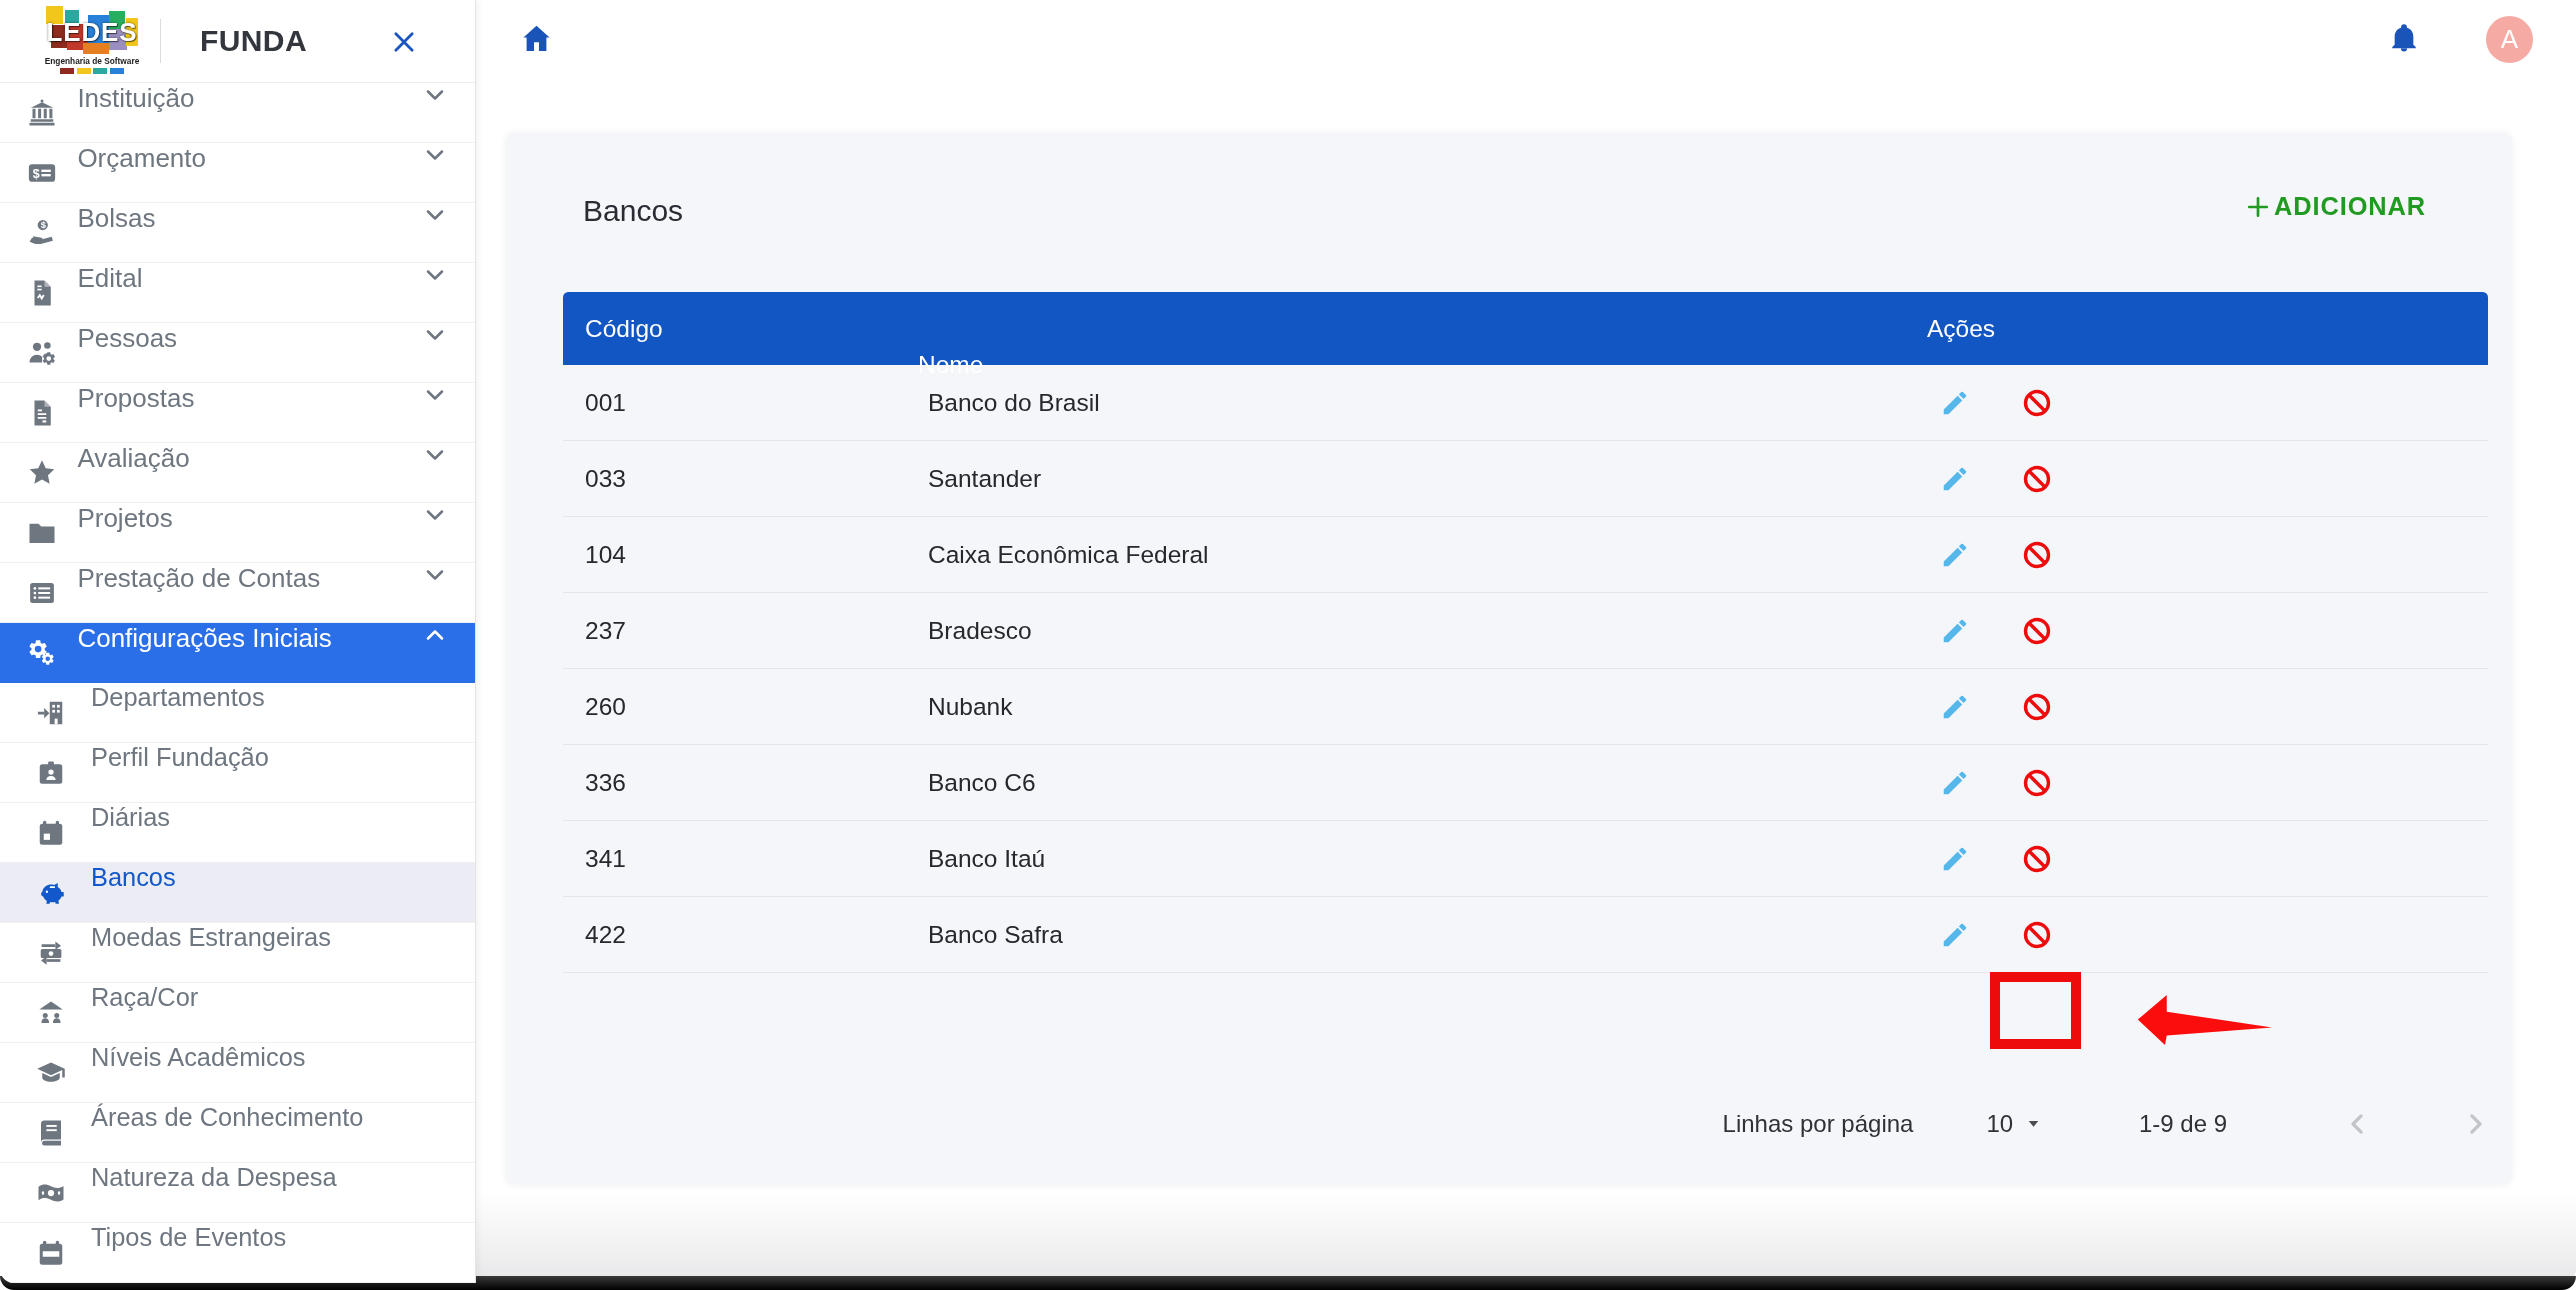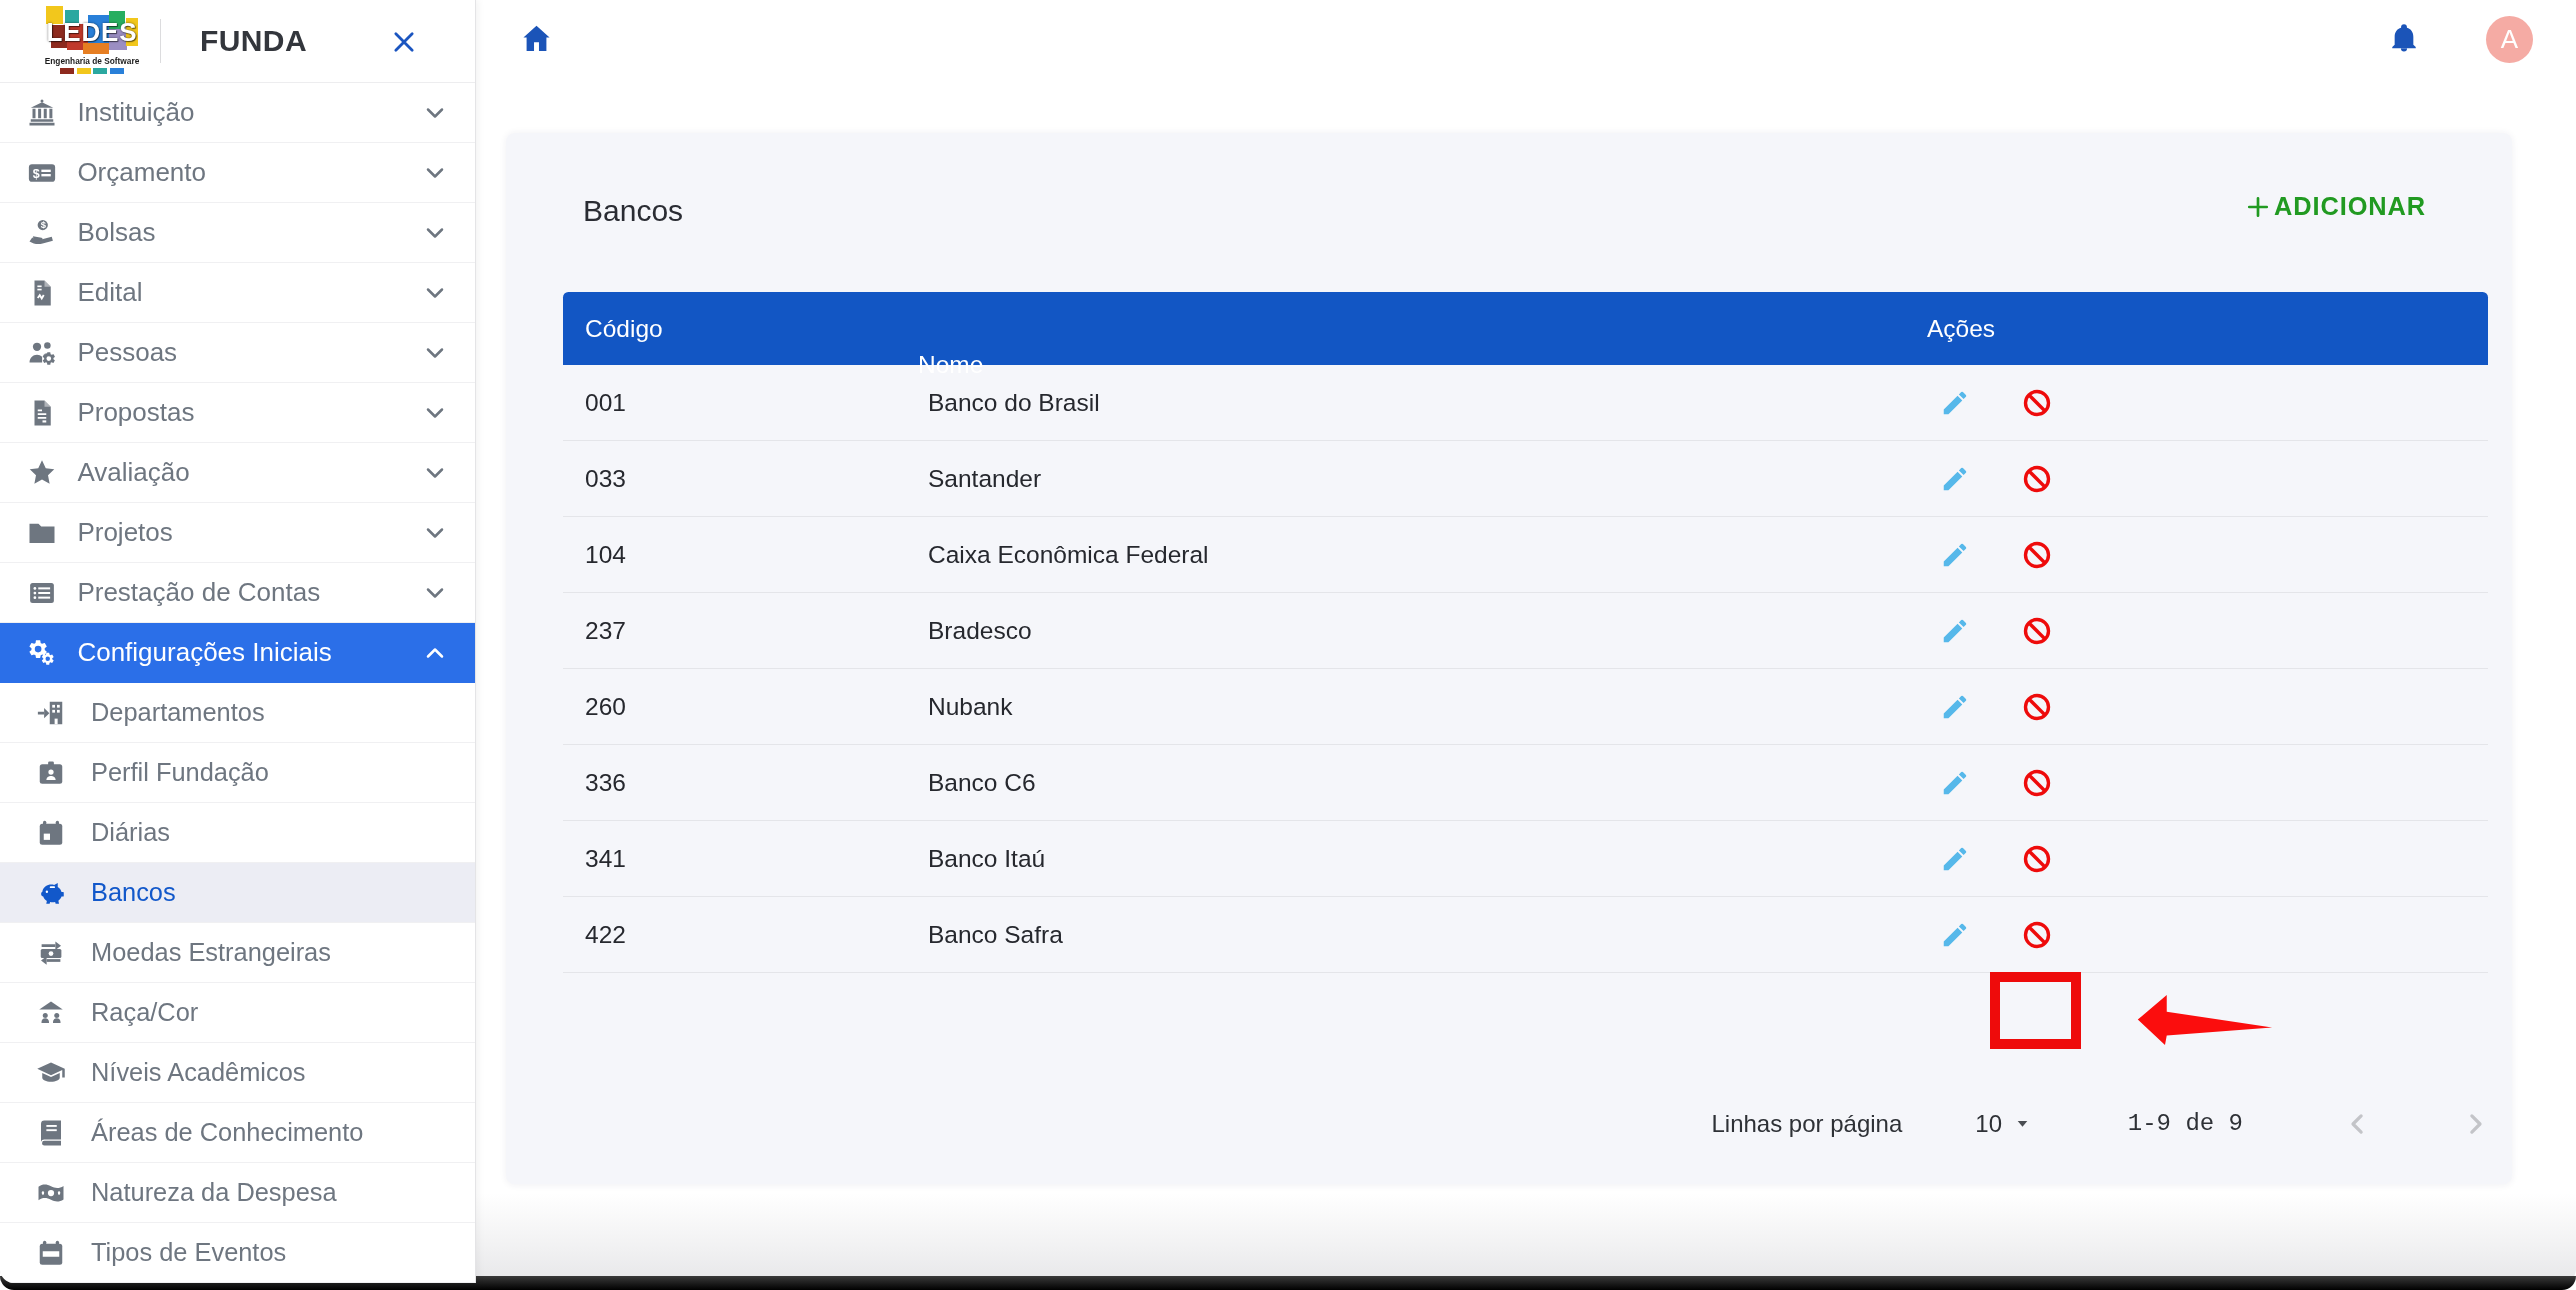--- a/index.html
+++ b/index.html
@@ -24,21 +24,21 @@
   .logo .logo-sub { position:absolute; left:0; top:50px; width:96px; text-align:center;
     font-size:8.3px; color:#1c1c1c; font-weight:bold; }
   .logo .tagrow { position:absolute; left:16px; top:62px; display:flex; gap:2.6px; }
   .logo .tagrow i { width:14px; height:6.1px; display:block; }
   .brand-wrap { position:absolute; left:160px; top:19px; height:44px; border-left:0.9px solid #dcdcde;
     display:flex; align-items:center; padding-left:39px; }
   .brand { font-size:30px; font-weight:600; color:#33363c; letter-spacing:0.4px; }
   .close-x { position:absolute; left:390px; top:28px; width:28px; height:28px; color:#1b55c0; cursor:pointer; }
   .close-x svg { width:28px; height:28px; }
 
-  .side-item, .sub-item { height:60px; display:flex; align-items:center;
+  .side-item, .sub-item { height:60px; display:flex; 
     border-bottom:0.9px solid #f0f0f2; color:#6e7680; cursor:pointer; }
   .side-item { padding-left:24px; font-size:26px; }
   .sub-item  { padding-left:33px; font-size:25.4px; }
   .ic { width:35px; display:flex; justify-content:center; align-items:center; flex:0 0 35px; }
   .ic svg { width:30px; height:30px; }
   .side-item .lbl { margin-left:18.4px; flex:1; }
   .sub-item  .lbl { margin-left:23px; flex:1; }
   .chev { margin-right:28px; display:flex; }
   .chev svg { width:24px; height:24px; }
   .side-item.active { background:#2b6fe8; color:#fff; border-bottom-color:#2b6fe8; }
@@ -79,21 +79,21 @@
   .highlight-box { position:absolute; left:1484px; top:839px; width:91px; height:77px;
     border:10.5px solid #ee0b0b; }
   .annot-arrow { position:absolute; left:1623px; top:848px; width:158px; height:79px; }
 
   
   .pagination { position:absolute; right:22px; top:964px; height:53px; display:flex;
     align-items:center; font-size:24px; color:#2e3136;gap:45px; }
   .pg-label { margin-right:28px; }
   .pg-select { display:flex; align-items:center; gap:8.8px; margin-right:49px; cursor:pointer; }
   .pg-select svg { width:23px; height:23px; color:#4a4d52; }
-  .pg-range { margin-right:55px;font-family:Liberation Mono, monospace; }
+  .pg-range { margin-right:71px; }
   .pg-nav { width:30px; height:30px; color:#c3c4c8; cursor:pointer; }
   .pg-nav svg { width:30px; height:30px; }
   .pg-nav.prev { margin-right:42px; }
 </style>
 </head>
 <body>
 
 <div class="app">
 
   <nav class="sidebar">

